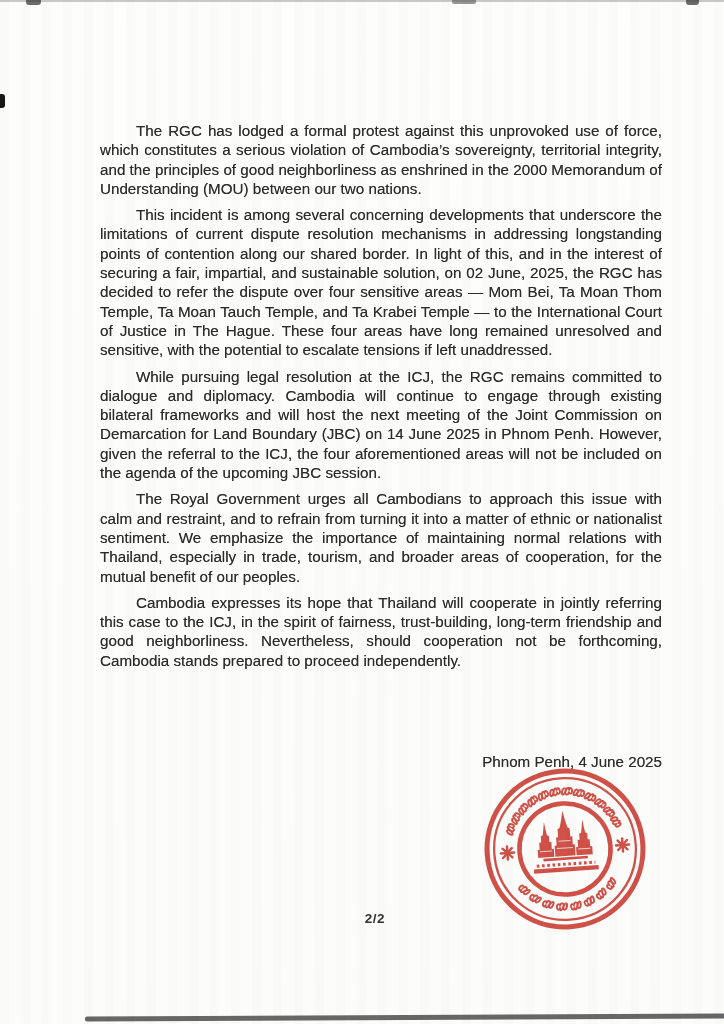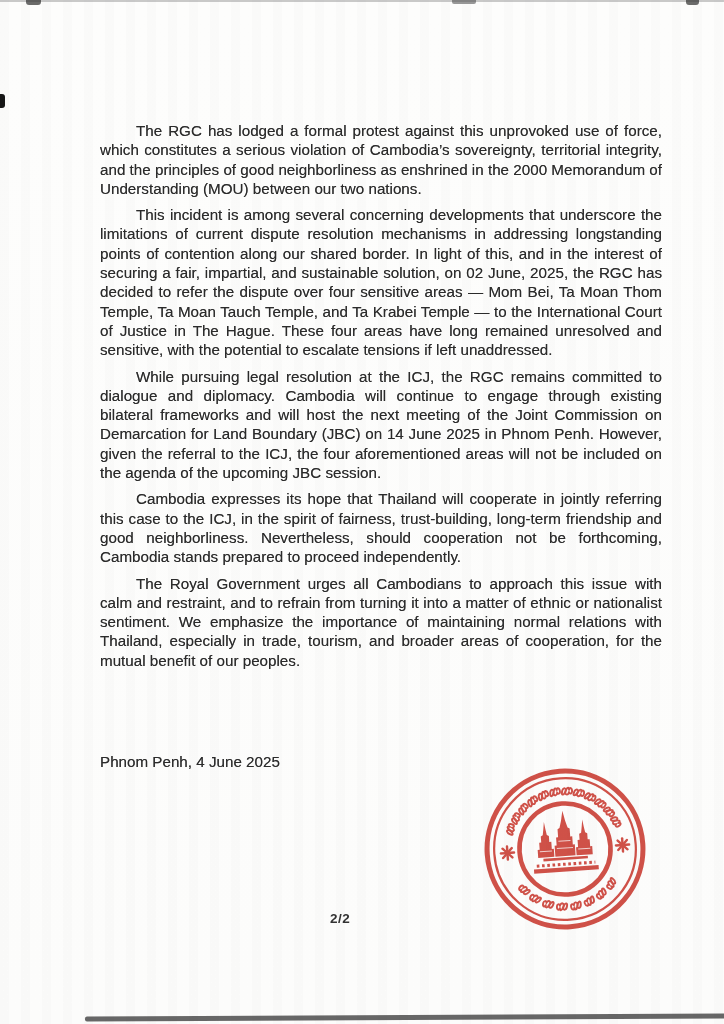--- a/index.html
+++ b/index.html
@@ -13,26 +13,26 @@
     padding-left:39px;
   }
   .doc-text{
     position:absolute;left:100px;top:121px;width:562px;
     color:#2b2b2b;font-size:15.2px;line-height:19.3px;
     text-shadow:0 0 0.4px rgba(20,20,20,0.55);
   }
   .doc-text p{margin:0 0 7px 0;text-indent:36px;text-align:justify;}
   .dateline{
     position:absolute;left:100px;top:753px;width:562px;
-    text-align:left;color:#2b2b2b;font-size:15.2px;
+    text-align:right;color:#2b2b2b;font-size:15.2px;
     text-shadow:0 0 0.4px rgba(20,20,20,0.55);
   }
   .page-number{
     position:absolute;left:330px;top:911px;width:90px;
-    text-align:left;color:#333;font-size:13.5px;font-weight:bold;
+    text-align:center;color:#333;font-size:13.5px;font-weight:bold;
     letter-spacing:0.5px;
   }
   .seal{
     position:absolute;left:482px;top:766px;width:166px;height:166px;
     mix-blend-mode:multiply;opacity:0.92;transform:rotate(-4deg);
   }
   
   .art{position:absolute;background:#444;}
   .art-top-line{left:0;top:0;width:724px;height:2px;background:#8a8a8a;opacity:.45;}
   .art-top-speck-left{left:26px;top:0;width:15px;height:5px;background:#3a3a3a;opacity:.75;border-radius:0 0 3px 3px;}
@@ -50,22 +50,22 @@
   <div class="art art-top-speck-left"></div>
   <div class="art art-top-speck-mid"></div>
   <div class="art art-top-speck-right"></div>
   <div class="art art-left-dash"></div>
   <div class="art art-bottom-bar"></div>
 
   <div class="doc-text">
     <p>The RGC has lodged a formal protest against this unprovoked use of force, which constitutes a serious violation of Cambodia’s sovereignty, territorial integrity, and the principles of good neighborliness as enshrined in the 2000 Memorandum of Understanding (MOU) between our two nations.</p>
     <p>This incident is among several concerning developments that underscore the limitations of current dispute resolution mechanisms in addressing longstanding points of contention along our shared border. In light of this, and in the interest of securing a fair, impartial, and sustainable solution, on 02 June, 2025, the RGC has decided to refer the dispute over four sensitive areas — Mom Bei, Ta Moan Thom Temple, Ta Moan Tauch Temple, and Ta Krabei Temple — to the International Court of Justice in The Hague. These four areas have long remained unresolved and sensitive, with the potential to escalate tensions if left unaddressed.</p>
     <p>While pursuing legal resolution at the ICJ, the RGC remains committed to dialogue and diplomacy. Cambodia will continue to engage through existing bilateral frameworks and will host the next meeting of the Joint Commission on Demarcation for Land Boundary (JBC) on 14 June 2025 in Phnom Penh. However, given the referral to the ICJ, the four aforementioned areas will not be included on the agenda of the upcoming JBC session.</p>
+    <p>The Royal Government urges all Cambodians to approach this issue with calm and restraint, and to refrain from turning it into a matter of ethnic or nationalist sentiment. We emphasize the importance of maintaining normal relations with Thailand, especially in trade, tourism, and broader areas of cooperation, for the mutual benefit of our peoples.</p>
     <p>Cambodia expresses its hope that Thailand will cooperate in jointly referring this case to the ICJ, in the spirit of fairness, trust-building, long-term friendship and good neighborliness. Nevertheless, should cooperation not be forthcoming, Cambodia stands prepared to proceed independently.</p>
-    <p>The Royal Government urges all Cambodians to approach this issue with calm and restraint, and to refrain from turning it into a matter of ethnic or nationalist sentiment. We emphasize the importance of maintaining normal relations with Thailand, especially in trade, tourism, and broader areas of cooperation, for the mutual benefit of our peoples.</p>
   </div>
 
   <div class="dateline">Phnom Penh, 4 June 2025</div>
 
   <svg class="seal" viewBox="0 0 164 164">
     <defs>
       <path id="kglyph" d="M-5,2 C-5,-3 -2,-4.5 -1,-1 C0,-4.5 2,-4.5 2,-1 C2,-4.5 5,-4 5,0 C5,2 3,3 2,1 C1,4 -1,4 -2,1 C-3,4 -5,4 -5,2" fill="none" stroke="#c8281e" stroke-width="1.9" stroke-linecap="round"></path>
       <g id="star8">
         <line x1="-6.5" y1="0" x2="6.5" y2="0" stroke="#c8281e" stroke-width="2.4" stroke-linecap="round"></line>
         <line x1="0" y1="-6.5" x2="0" y2="6.5" stroke="#c8281e" stroke-width="2.4" stroke-linecap="round"></line>

